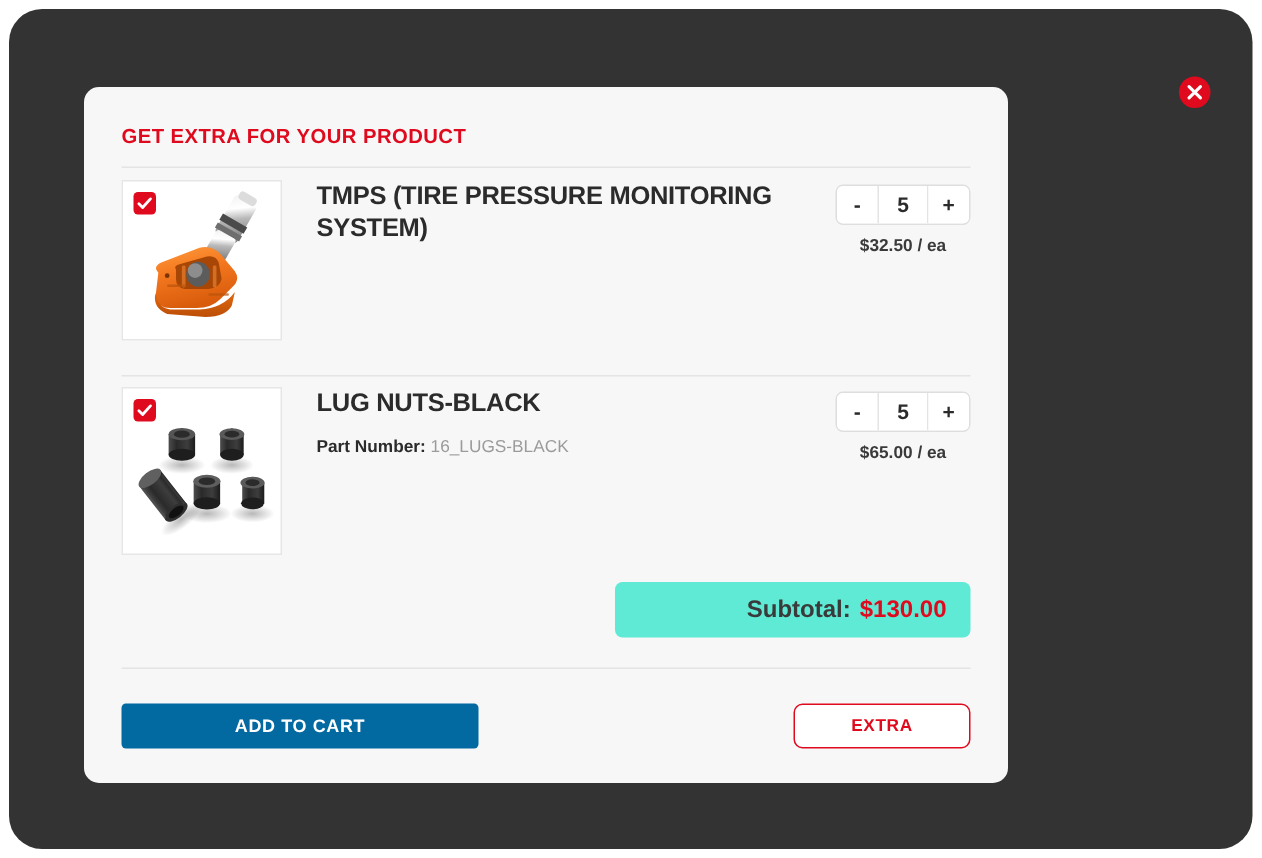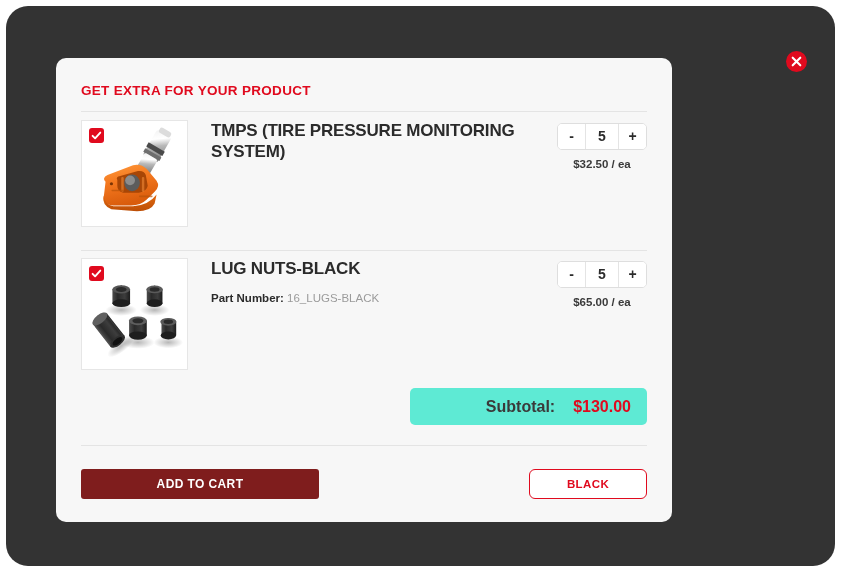--- a/index.html
+++ b/index.html
@@ -197,31 +197,31 @@
   }
   .subtotal-label {
     font-size: 16px;
     font-weight: bold;
     color: #3a3a3a;
   }
   .subtotal-value {
     font-size: 16px;
     font-weight: bold;
     color: #e00a1e;
-    margin-left: 18px;
+    margin-left: 6px;
   }
 
   
   .btn-add {
     position: absolute;
     left: 0;
     top: 411px;
     width: 238px;
     height: 30px;
-    background: #7f1d1d;
+    background: #0369a1;
     border: none;
     border-radius: 3px;
     color: #ffffff;
     font-family: "Liberation Sans", sans-serif;
     font-size: 12px;
     font-weight: bold;
     letter-spacing: 0.4px;
     cursor: pointer;
   }
   .btn-skip {
@@ -409,21 +409,21 @@
       </div>
 
       <div class="subtotal-box">
         <span class="subtotal-label">Subtotal:</span>
         <span class="subtotal-value">$130.00</span>
       </div>
 
       <div class="divider div-3"></div>
 
       <button class="btn-add">ADD TO CART</button>
-      <button class="btn-skip">BLACK</button>
+      <button class="btn-skip">EXTRA</button>
 
     </div>
   </div>
 
   <button class="close-btn">
     <svg width="21" height="21" viewBox="0 0 21 21">
       <path d="M6.7 6.7 L14.3 14.3 M14.3 6.7 L6.7 14.3" stroke="#ffffff" stroke-width="2.1" stroke-linecap="round"></path>
     </svg>
   </button>
 

